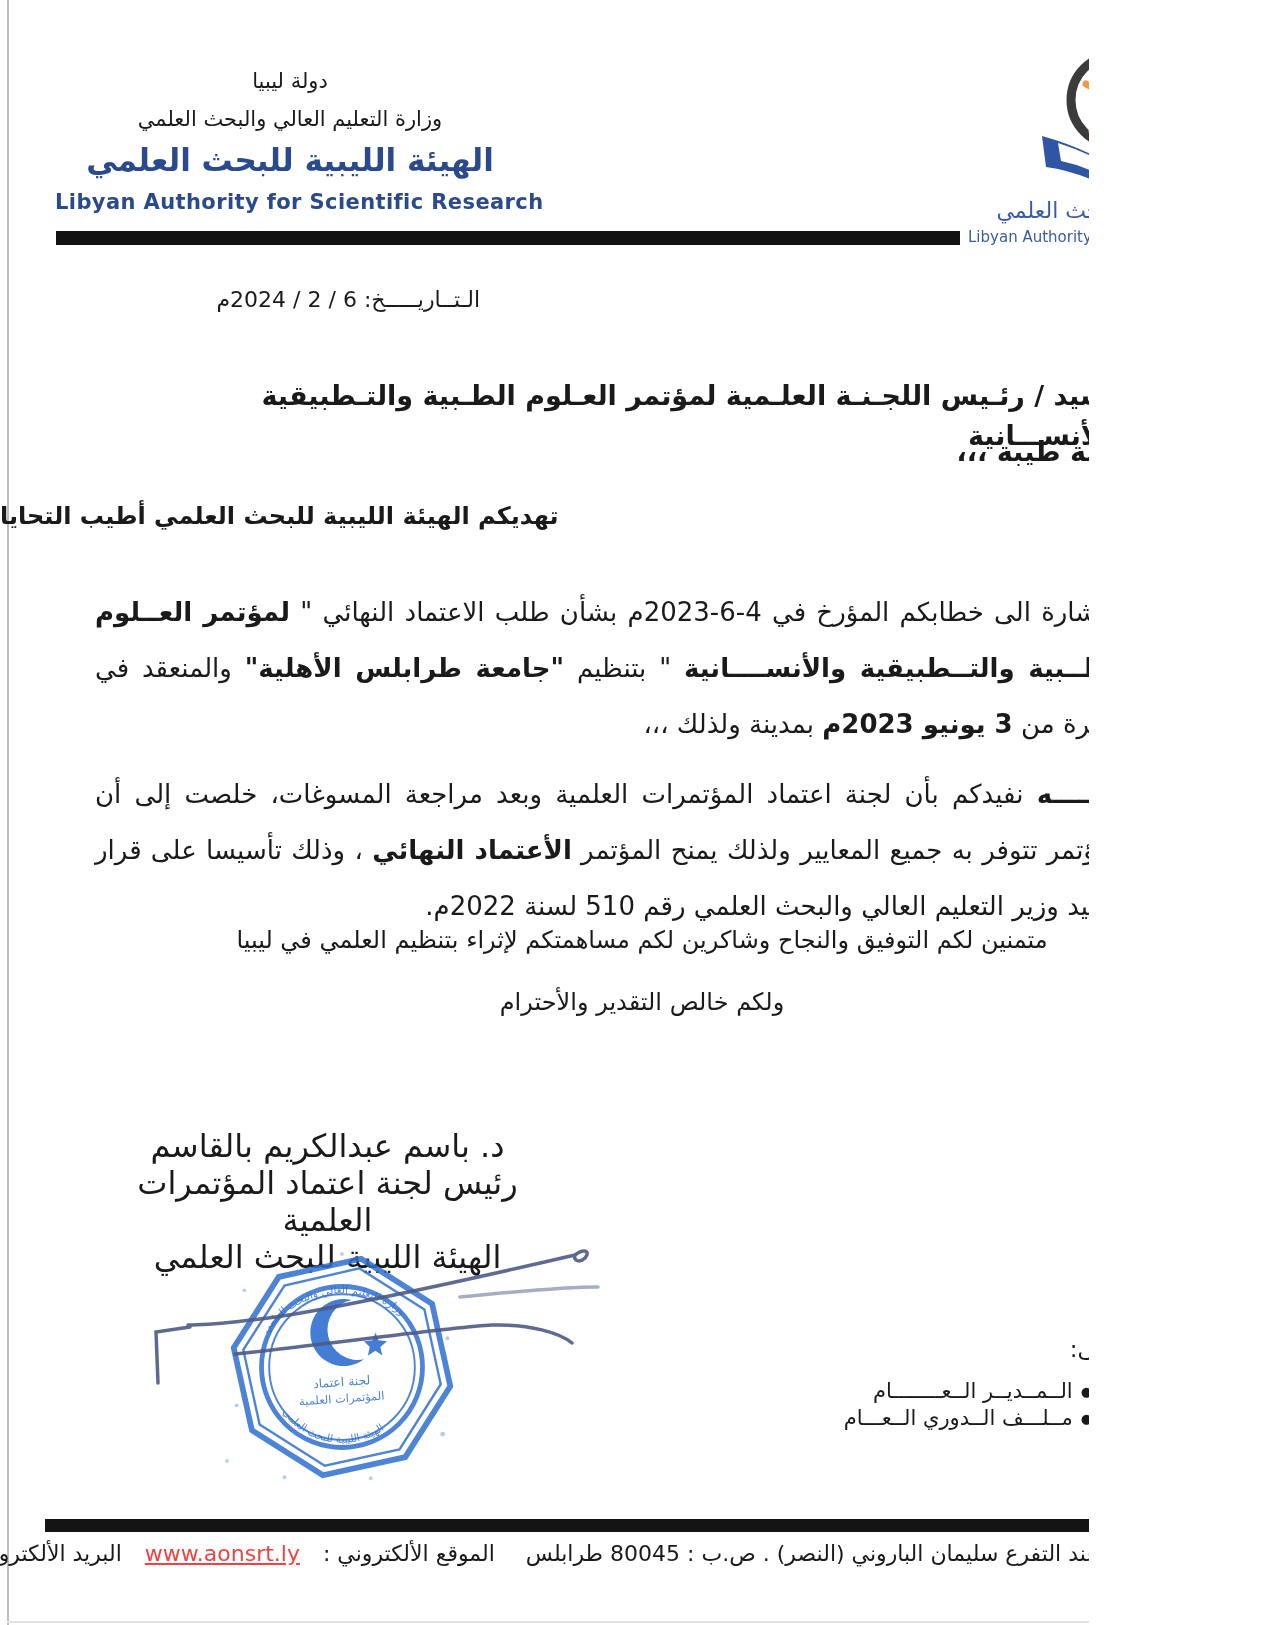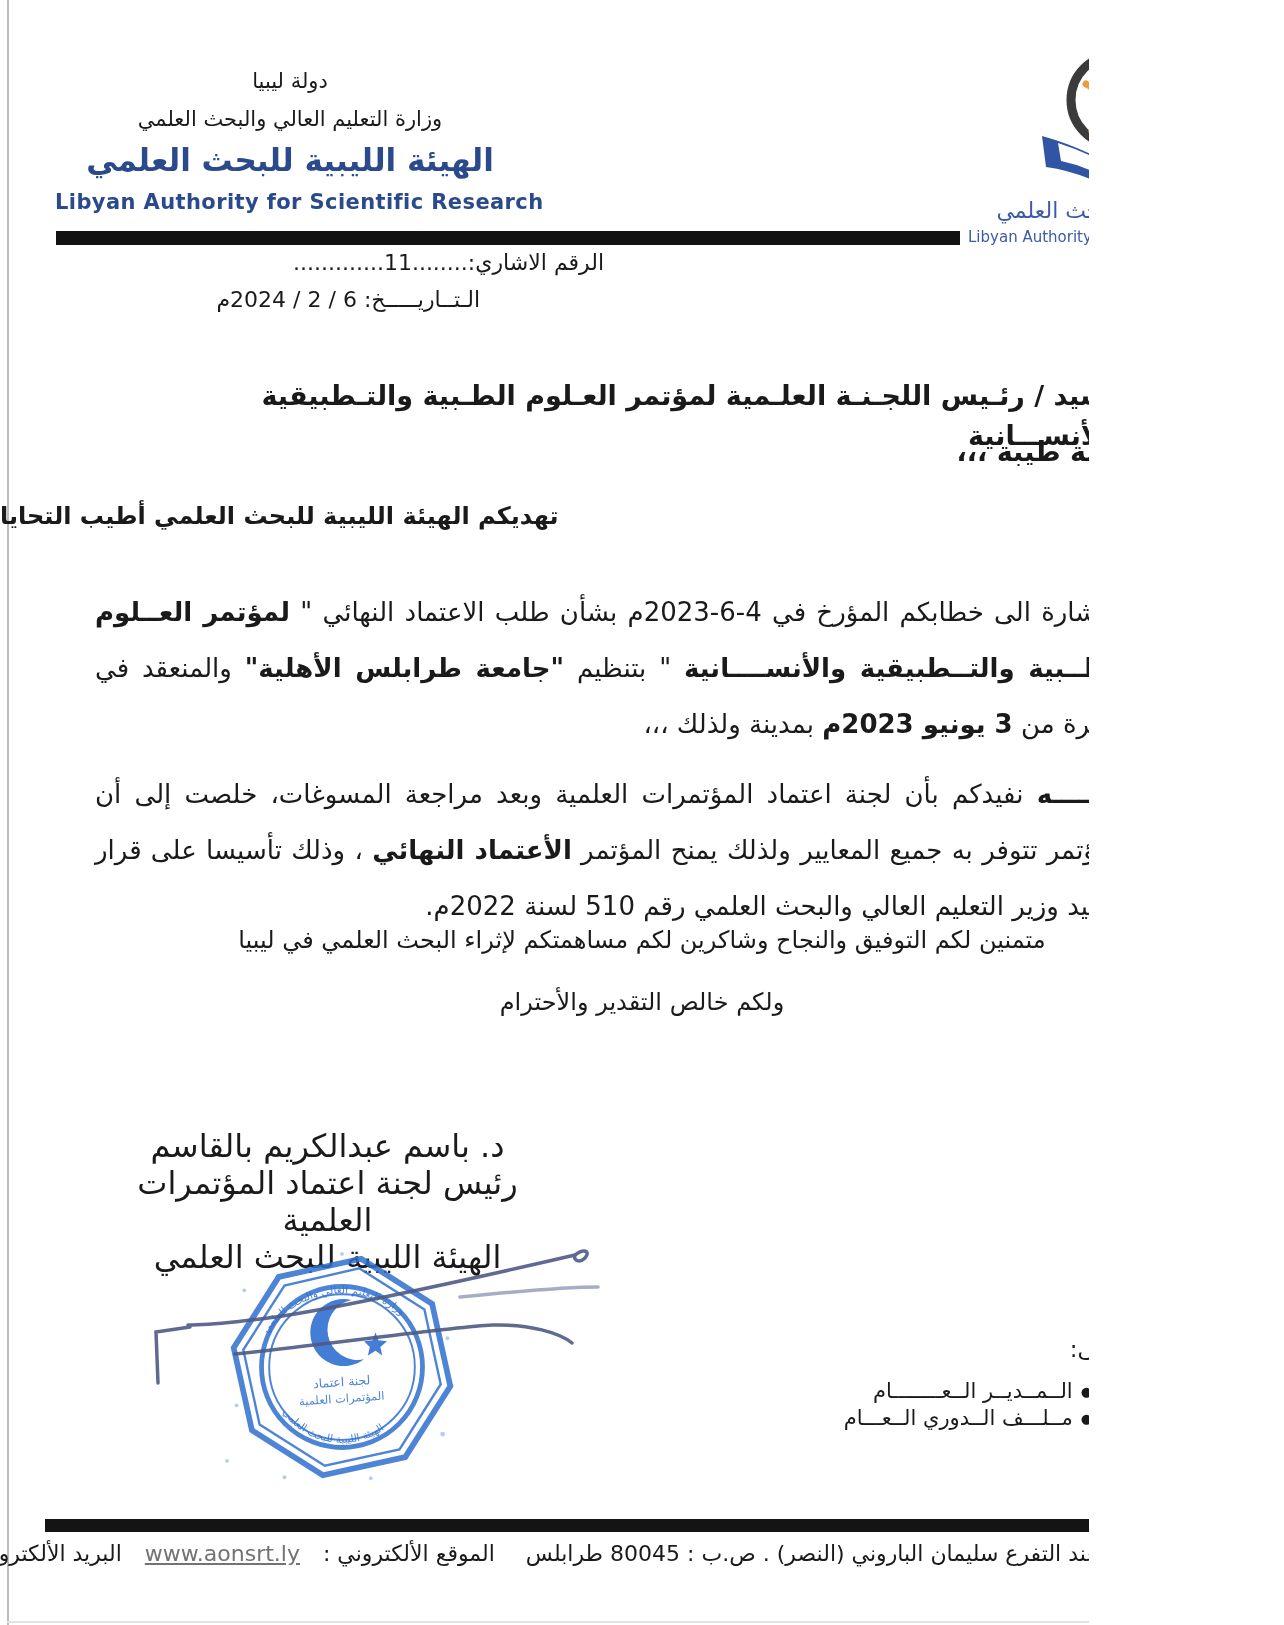--- a/index.html
+++ b/index.html
@@ -50,21 +50,21 @@
   .copy-title{top:1336px;left:800px;width:372px;font-size:23px;direction:rtl;text-align:right;}
   .copy-list{top:1378px;left:700px;width:392px;font-size:21px;direction:rtl;list-style:none;margin:0;padding:0;line-height:27px;}
   .copy-list li{margin:0;padding:0;white-space:nowrap;}
   .blt::before{content:"●";font-size:13px;vertical-align:2px;}
   .blt{margin-left:8px;}
 
   
   .footer-bar{top:1519px;left:45px;width:1190px;height:13px;background:#141414;}
   .footer-line{top:1541px;left:50px;width:1184px;font-size:22px;direction:rtl;text-align:center;white-space:nowrap;}
   .fseg{margin:0 12px;}
-  a.flink{color:#737373;text-decoration:underline;margin:0 4px;}
+  a.flink{color:#ef4444;text-decoration:underline;margin:0 4px;}
 </style>
 </head>
 <body>
 
 <div id="page">
 
   <div class="abs edge-left"></div>
   <div class="abs edge-right"></div>
   <div class="abs edge-bottom"></div>
 
@@ -96,32 +96,31 @@
         <line x1="80" y1="60" x2="50" y2="44"></line>
       </g>
       <circle cx="80" cy="60" r="6" fill="#ef9b3f"></circle>
     </svg>
     <div class="logo-caption-ar">الهيئة الليبية للبحث العلمي</div>
     <div class="logo-caption-en">Libyan Authority for Scientific Research</div>
   </div>
 
   <div class="abs hdr-rule"></div>
 
-  <div class="abs ref-line">الرقم الاشاري:........11.............</div>
   <div class="abs date-line">الـتــاريـــــخ: 6 / 2 / 2024م</div>
 
   <div class="abs addressee">السيد / رئـيس اللجـنـة العلـمية لمؤتمر العـلوم الطـبية والتـطبيقية والأنســـانية</div>
   <div class="abs greeting">تحية طيبة ،،،</div>
   <div class="abs salutation">تهديكم الهيئة الليبية للبحث العلمي أطيب التحايا</div>
 
   <p class="abs para"><span>بالأشارة الى خطابكم المؤرخ في 4-6-2023م بشأن طلب الاعتماد النهائي " </span><b>لمؤتمر العــلوم الطــبية والتــطبيقية والأنســــانية</b><span> " بتنظيم </span><b>"جامعة طرابلس الأهلية"</b><span> والمنعقد في الفترة من </span><b>3 يونيو 2023م</b><span> بمدينة ولذلك ،،،</span></p>
 
   <p class="abs para para2"><b>عليــــه</b><span> نفيدكم بأن لجنة اعتماد المؤتمرات العلمية وبعد مراجعة المسوغات، خلصت إلى أن المؤتمر تتوفر به جميع المعايير ولذلك يمنح المؤتمر </span><b>الأعتماد النهائي</b><span> ، وذلك تأسيسا على قرار السيد وزير التعليم العالي والبحث العلمي رقم 510 لسنة 2022م.</span></p>
 
-  <div class="abs closing1">متمنين لكم التوفيق والنجاح وشاكرين لكم مساهمتكم لإثراء البحث العلمي في ليبيا</div>
+  <div class="abs closing1">متمنين لكم التوفيق والنجاح وشاكرين لكم مساهمتكم لإثراء بتنظيم العلمي في ليبيا</div>
   <div class="abs closing2">ولكم خالص التقدير والأحترام</div>
 
   <div class="abs sig-block">
     <div>د. باسم عبدالكريم بالقاسم</div>
     <div>رئيس لجنة اعتماد المؤتمرات العلمية</div>
     <div>الهيئة الليبية للبحث العلمي</div>
   </div>
 
   <svg class="abs stamp-svg" viewBox="0 0 240 240">
     <g stroke="#2f6fd0" fill="none" opacity="0.85">

